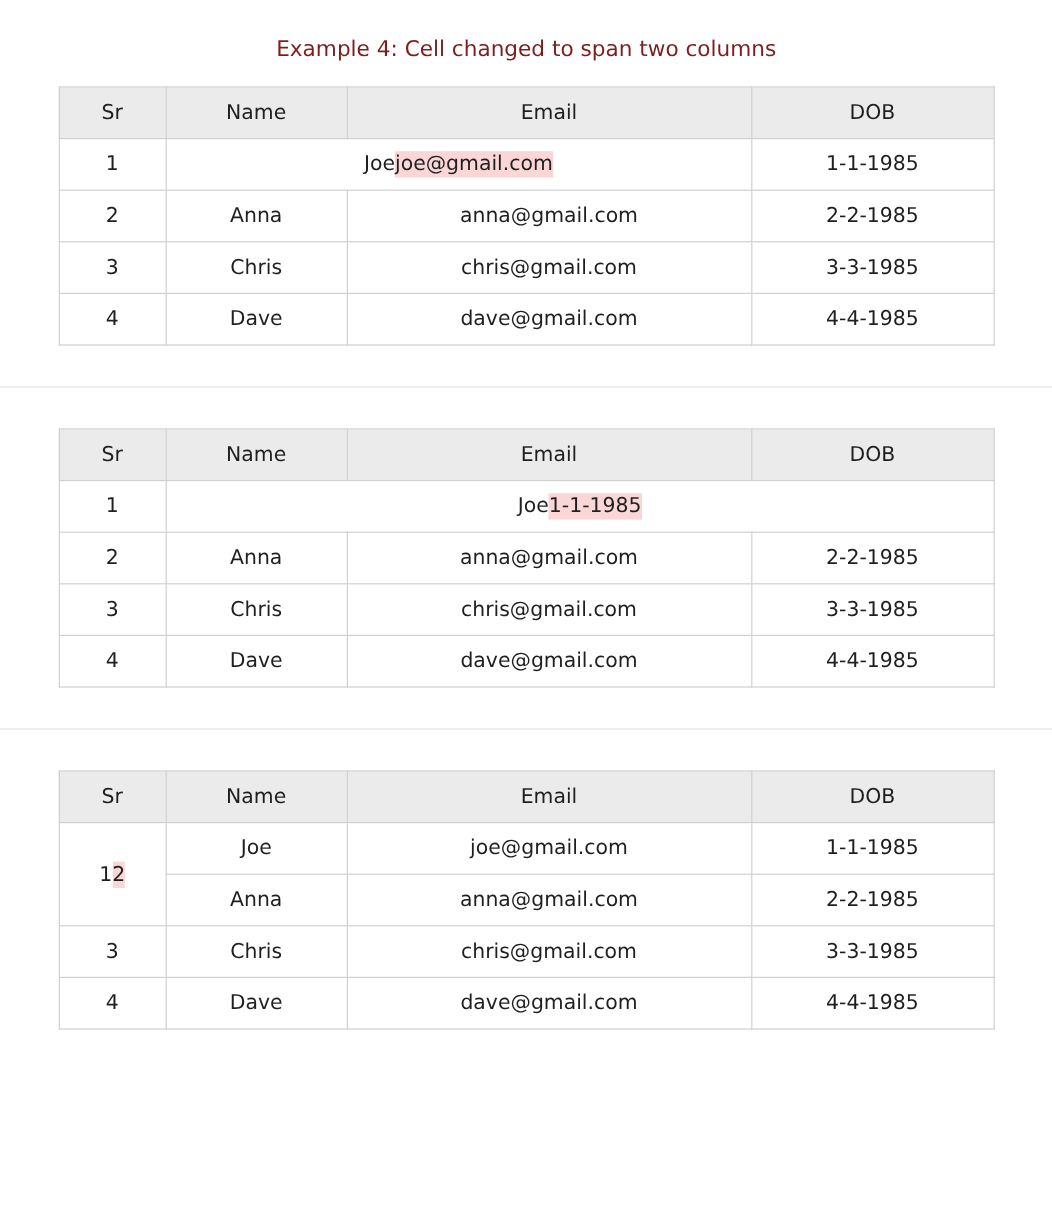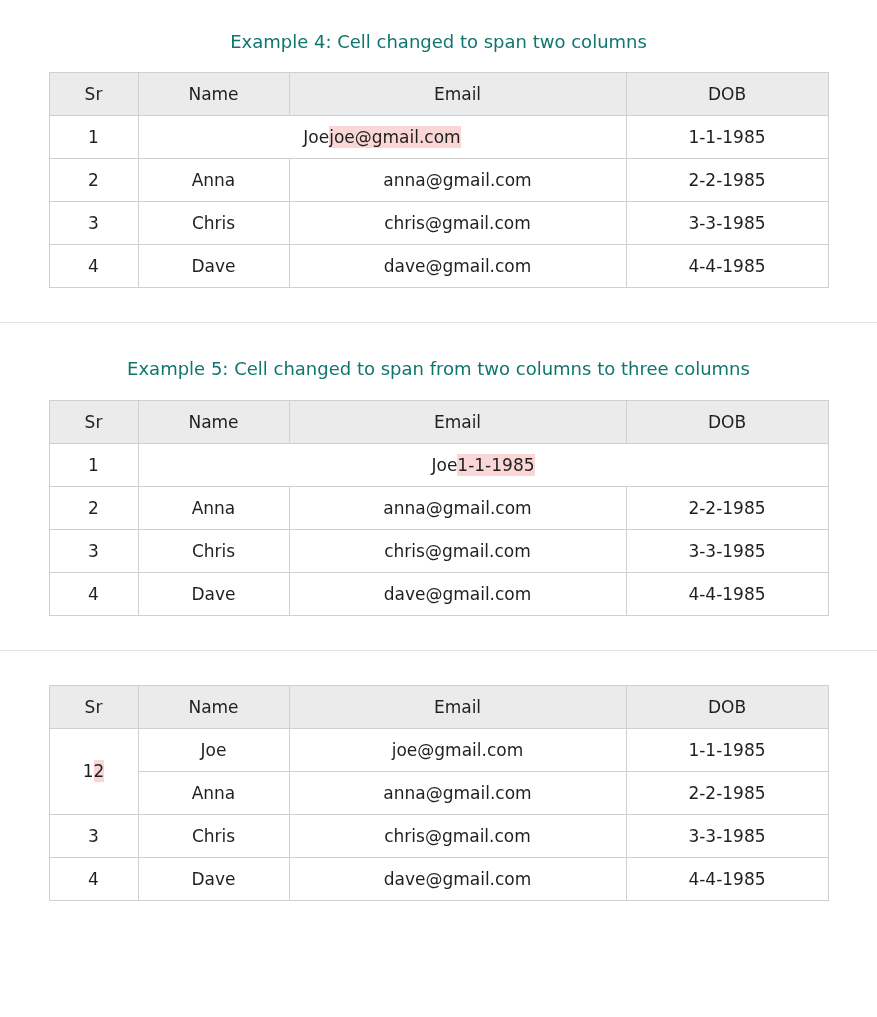--- a/index.html
+++ b/index.html
@@ -20,21 +20,21 @@
   }
   .example {
     box-sizing: border-box;
     padding: 0 40px;
   }
   .example-title {
     text-align: center;
     font-size: 18px;
     line-height: 1.35;
     font-weight: 400;
-    color: #0f766e;
+    color: #7f1d1d;
     margin: 0 0 18px 0;
     padding: 0 30px;
   }
   .ex-1 { padding-top: 30px; }
   .divider {
     height: 1px;
     background: #e3e3e3;
     margin: 34px 0 34px 0;
     border: 0;
   }
@@ -116,21 +116,20 @@
           <td>dave@gmail.com</td>
           <td>4-4-1985</td>
         </tr>
       </tbody>
     </table>
   </section>
 
   <hr class="divider">
 
   <section class="example">
-    <h2 class="example-title">Example 5: Cell changed to span from two columns to three columns</h2>
     <table class="demo">
       <colgroup>
         <col class="col-sr">
           <col class="col-name">
           <col class="col-email">
           <col class="col-dob">
       </colgroup>
       <thead>
         <tr>
           <th>Sr</th>

